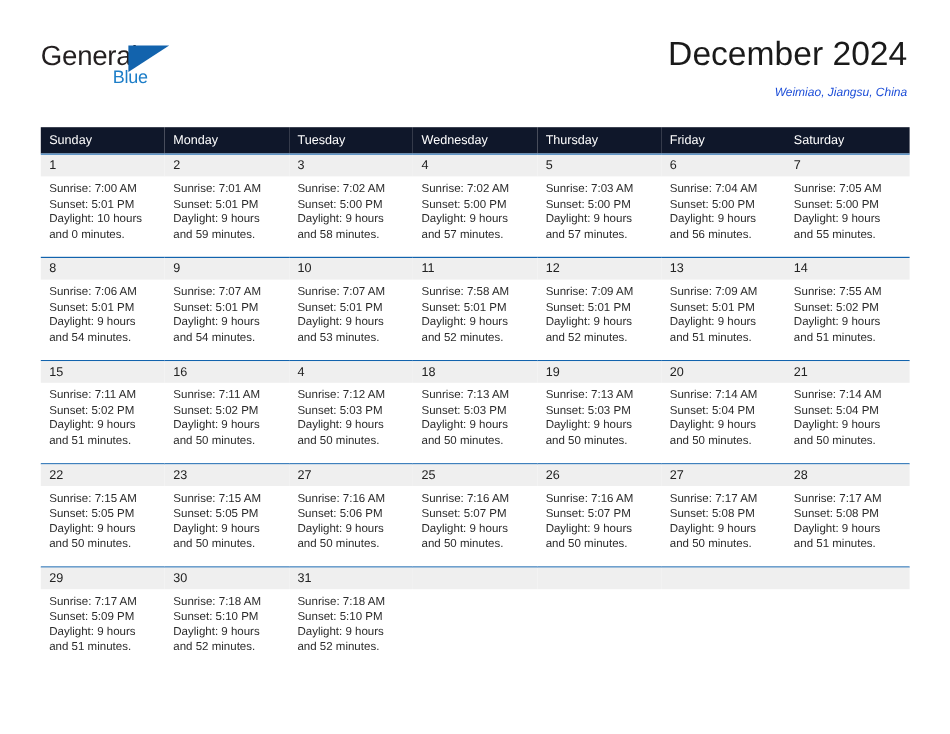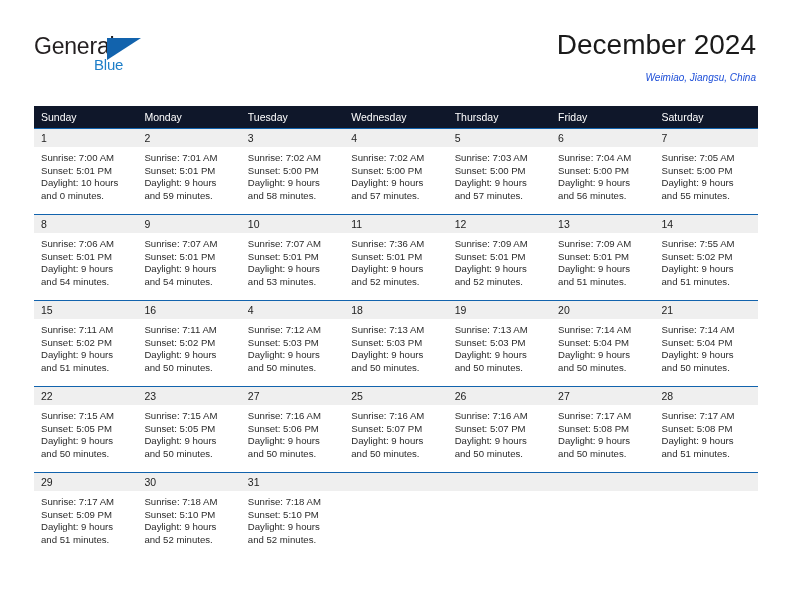--- a/index.html
+++ b/index.html
@@ -294,21 +294,21 @@
               <div>Sunset: 5:01 PM</div>
               <div>Daylight: 9 hours</div>
               <div>and 53 minutes.</div>
             </div>
           </div>
         </td>
         <td>
           <div class="daycell">
             <div class="daynum-band">11</div>
             <div class="detail">
-              <div>Sunrise: 7:36 AM</div>
+              <div>Sunrise: 7:58 AM</div>
               <div>Sunset: 5:01 PM</div>
               <div>Daylight: 9 hours</div>
               <div>and 52 minutes.</div>
             </div>
           </div>
         </td>
         <td>
           <div class="daycell">
             <div class="daynum-band">12</div>
             <div class="detail">

